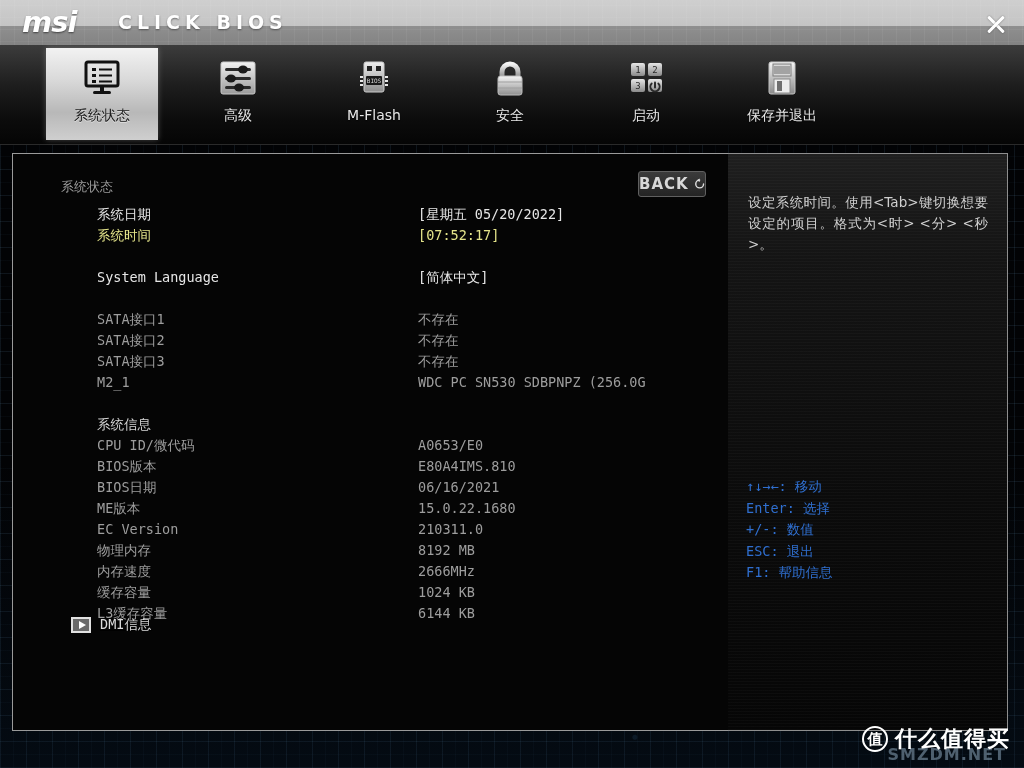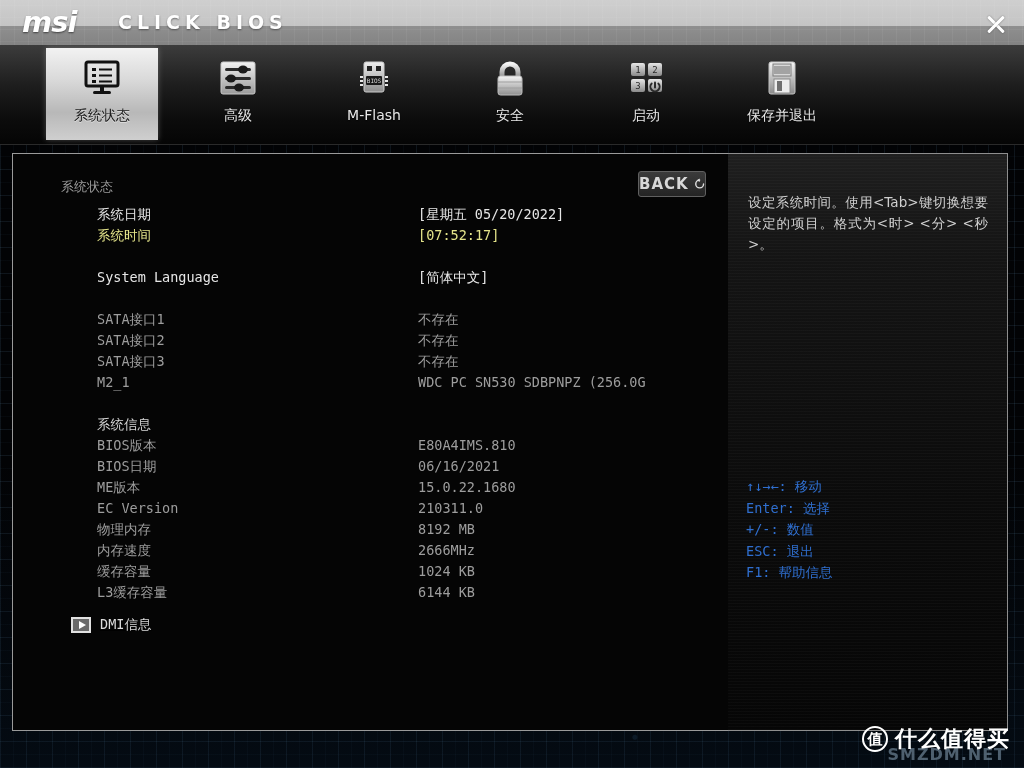--- a/index.html
+++ b/index.html
@@ -412,20 +412,24 @@
         </div>
         <div class="row indent">
           <span class="lbl c-dim">M2_1</span>
           <span class="val c-dim">WDC PC SN530 SDBPNPZ (256.0G</span>
         </div>
         <div class="spacer"></div>
         <div class="row group">
           <span class="lbl c-white">系统信息</span>
         </div>
         <div class="row indent">
+          <span class="lbl c-dim">CPU ID/微代码</span>
+          <span class="val c-dim">A0653/E0</span>
+        </div>
+        <div class="row indent">
           <span class="lbl c-dim">BIOS版本</span>
           <span class="val c-dim">E80A4IMS.810</span>
         </div>
         <div class="row indent">
           <span class="lbl c-dim">BIOS日期</span>
           <span class="val c-dim">06/16/2021</span>
         </div>
         <div class="row indent">
           <span class="lbl c-dim">ME版本</span>
           <span class="val c-dim">15.0.22.1680</span>

